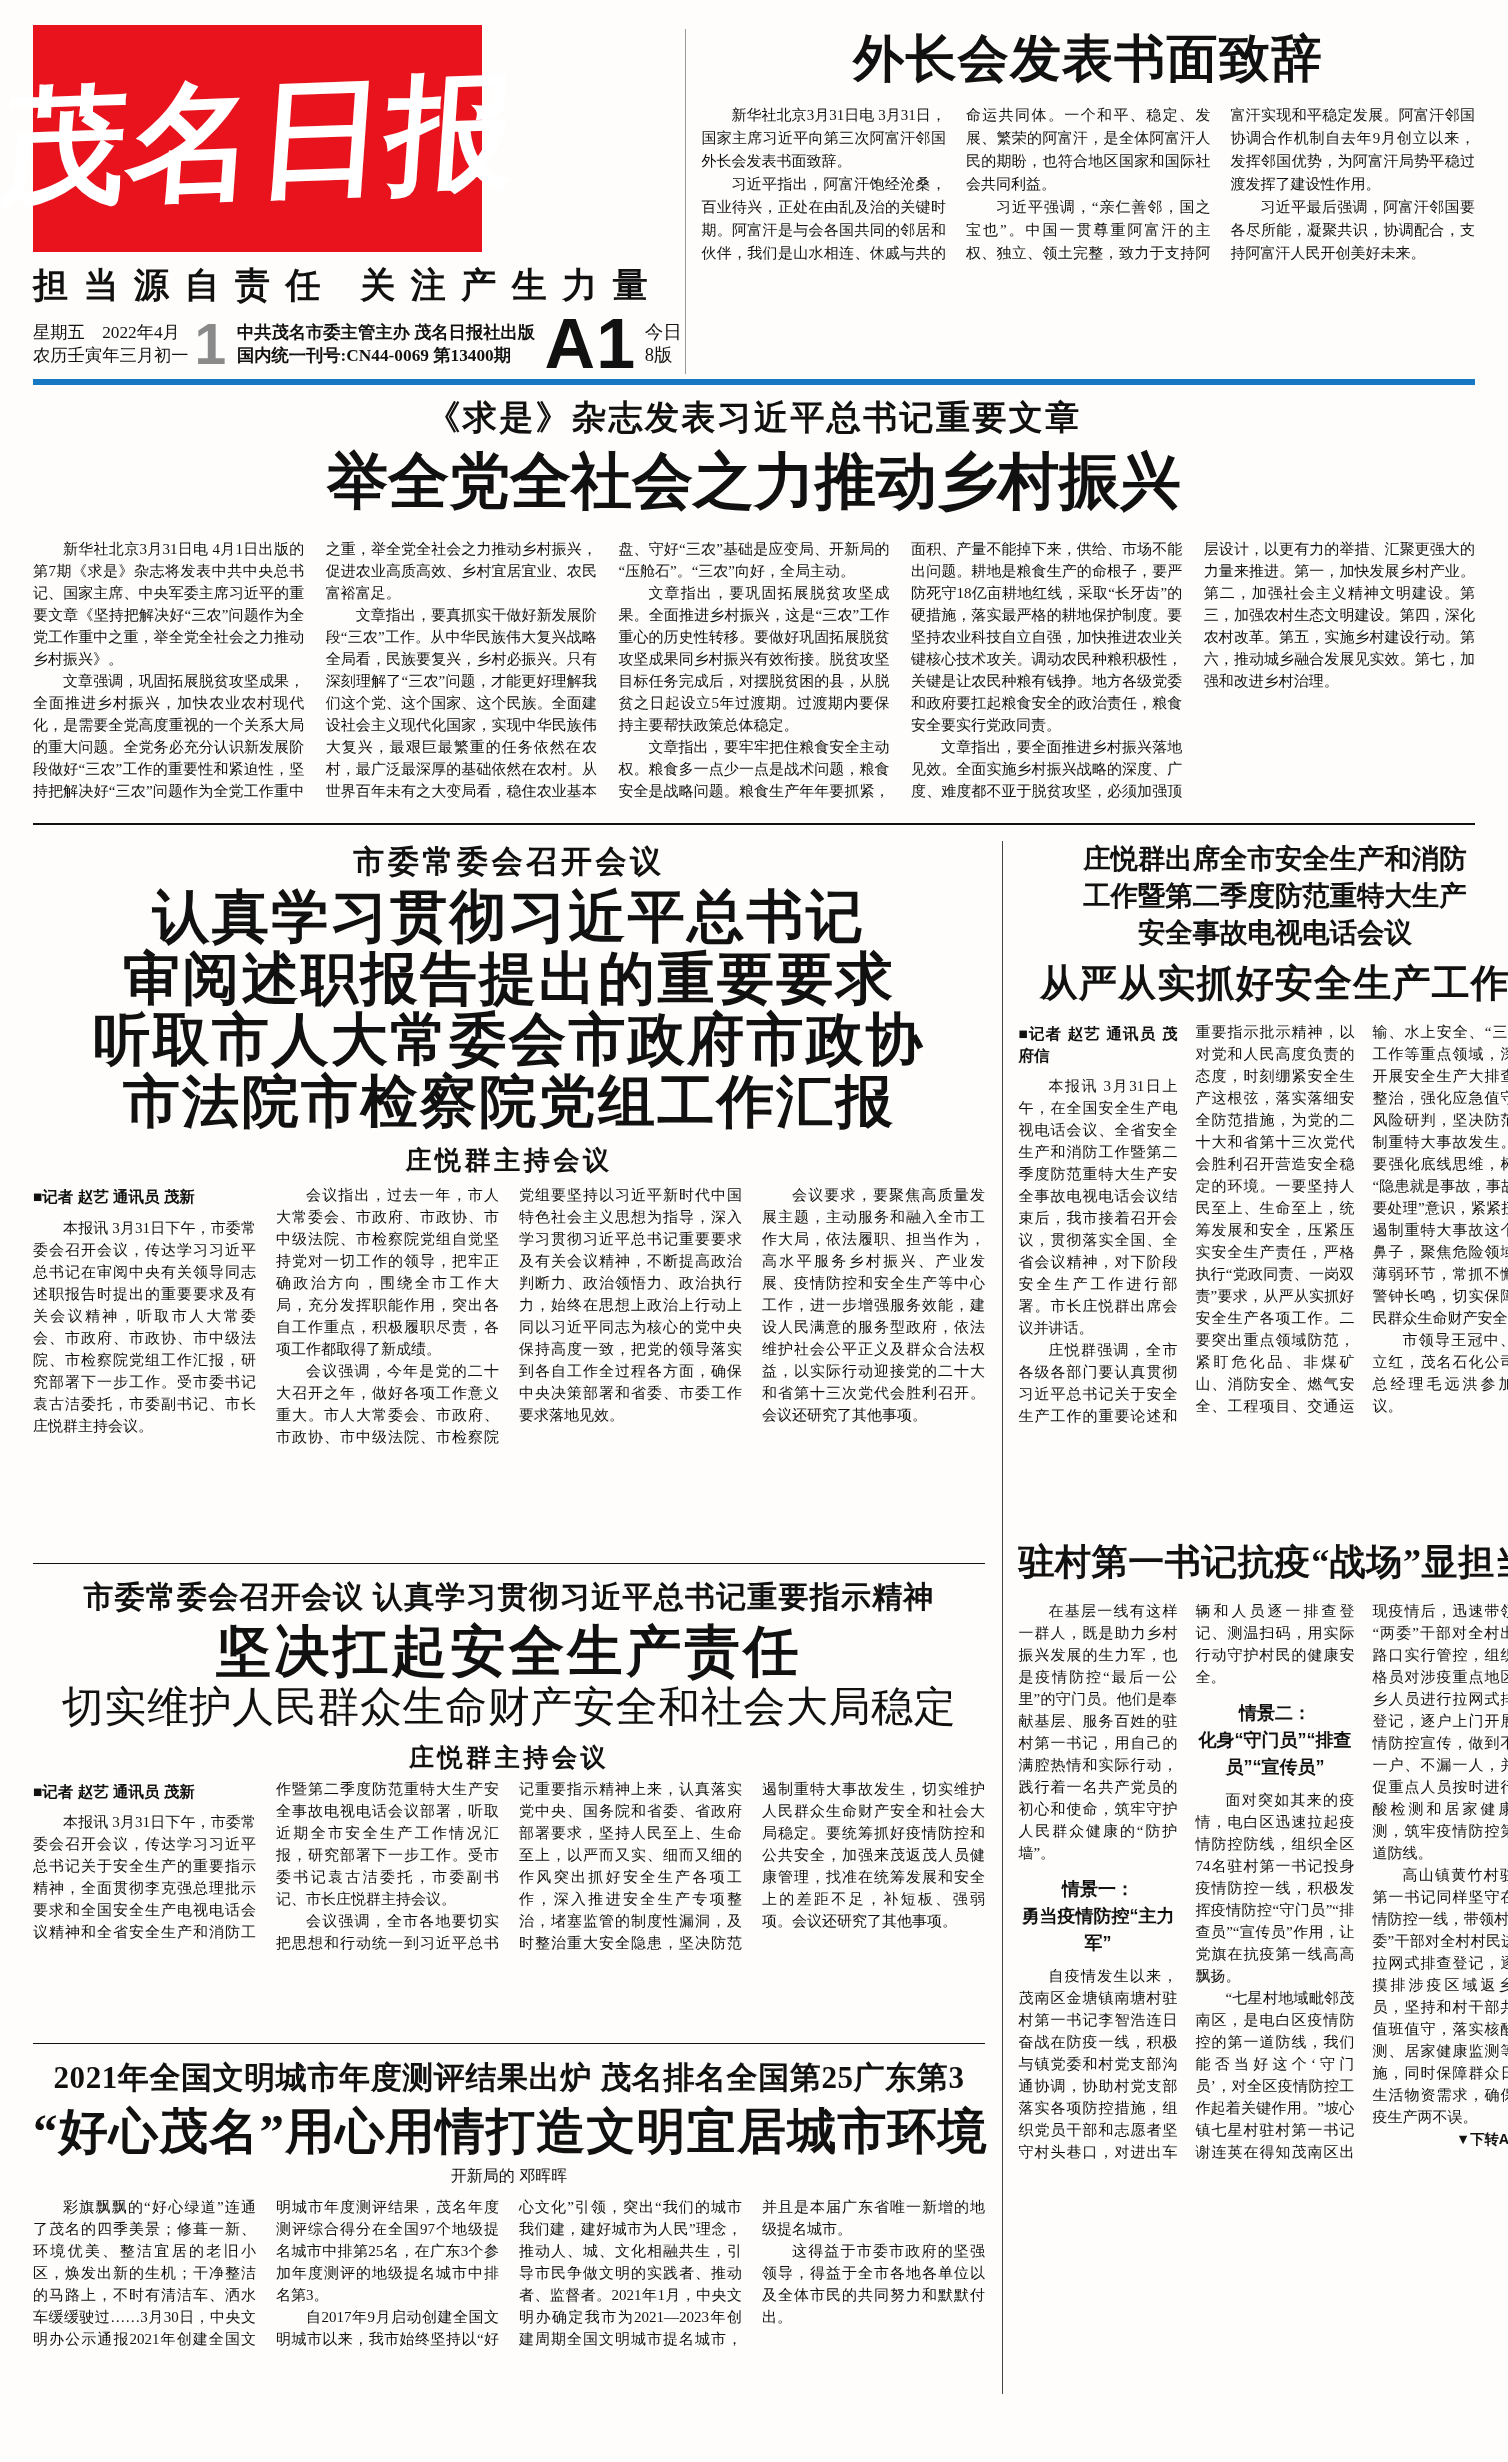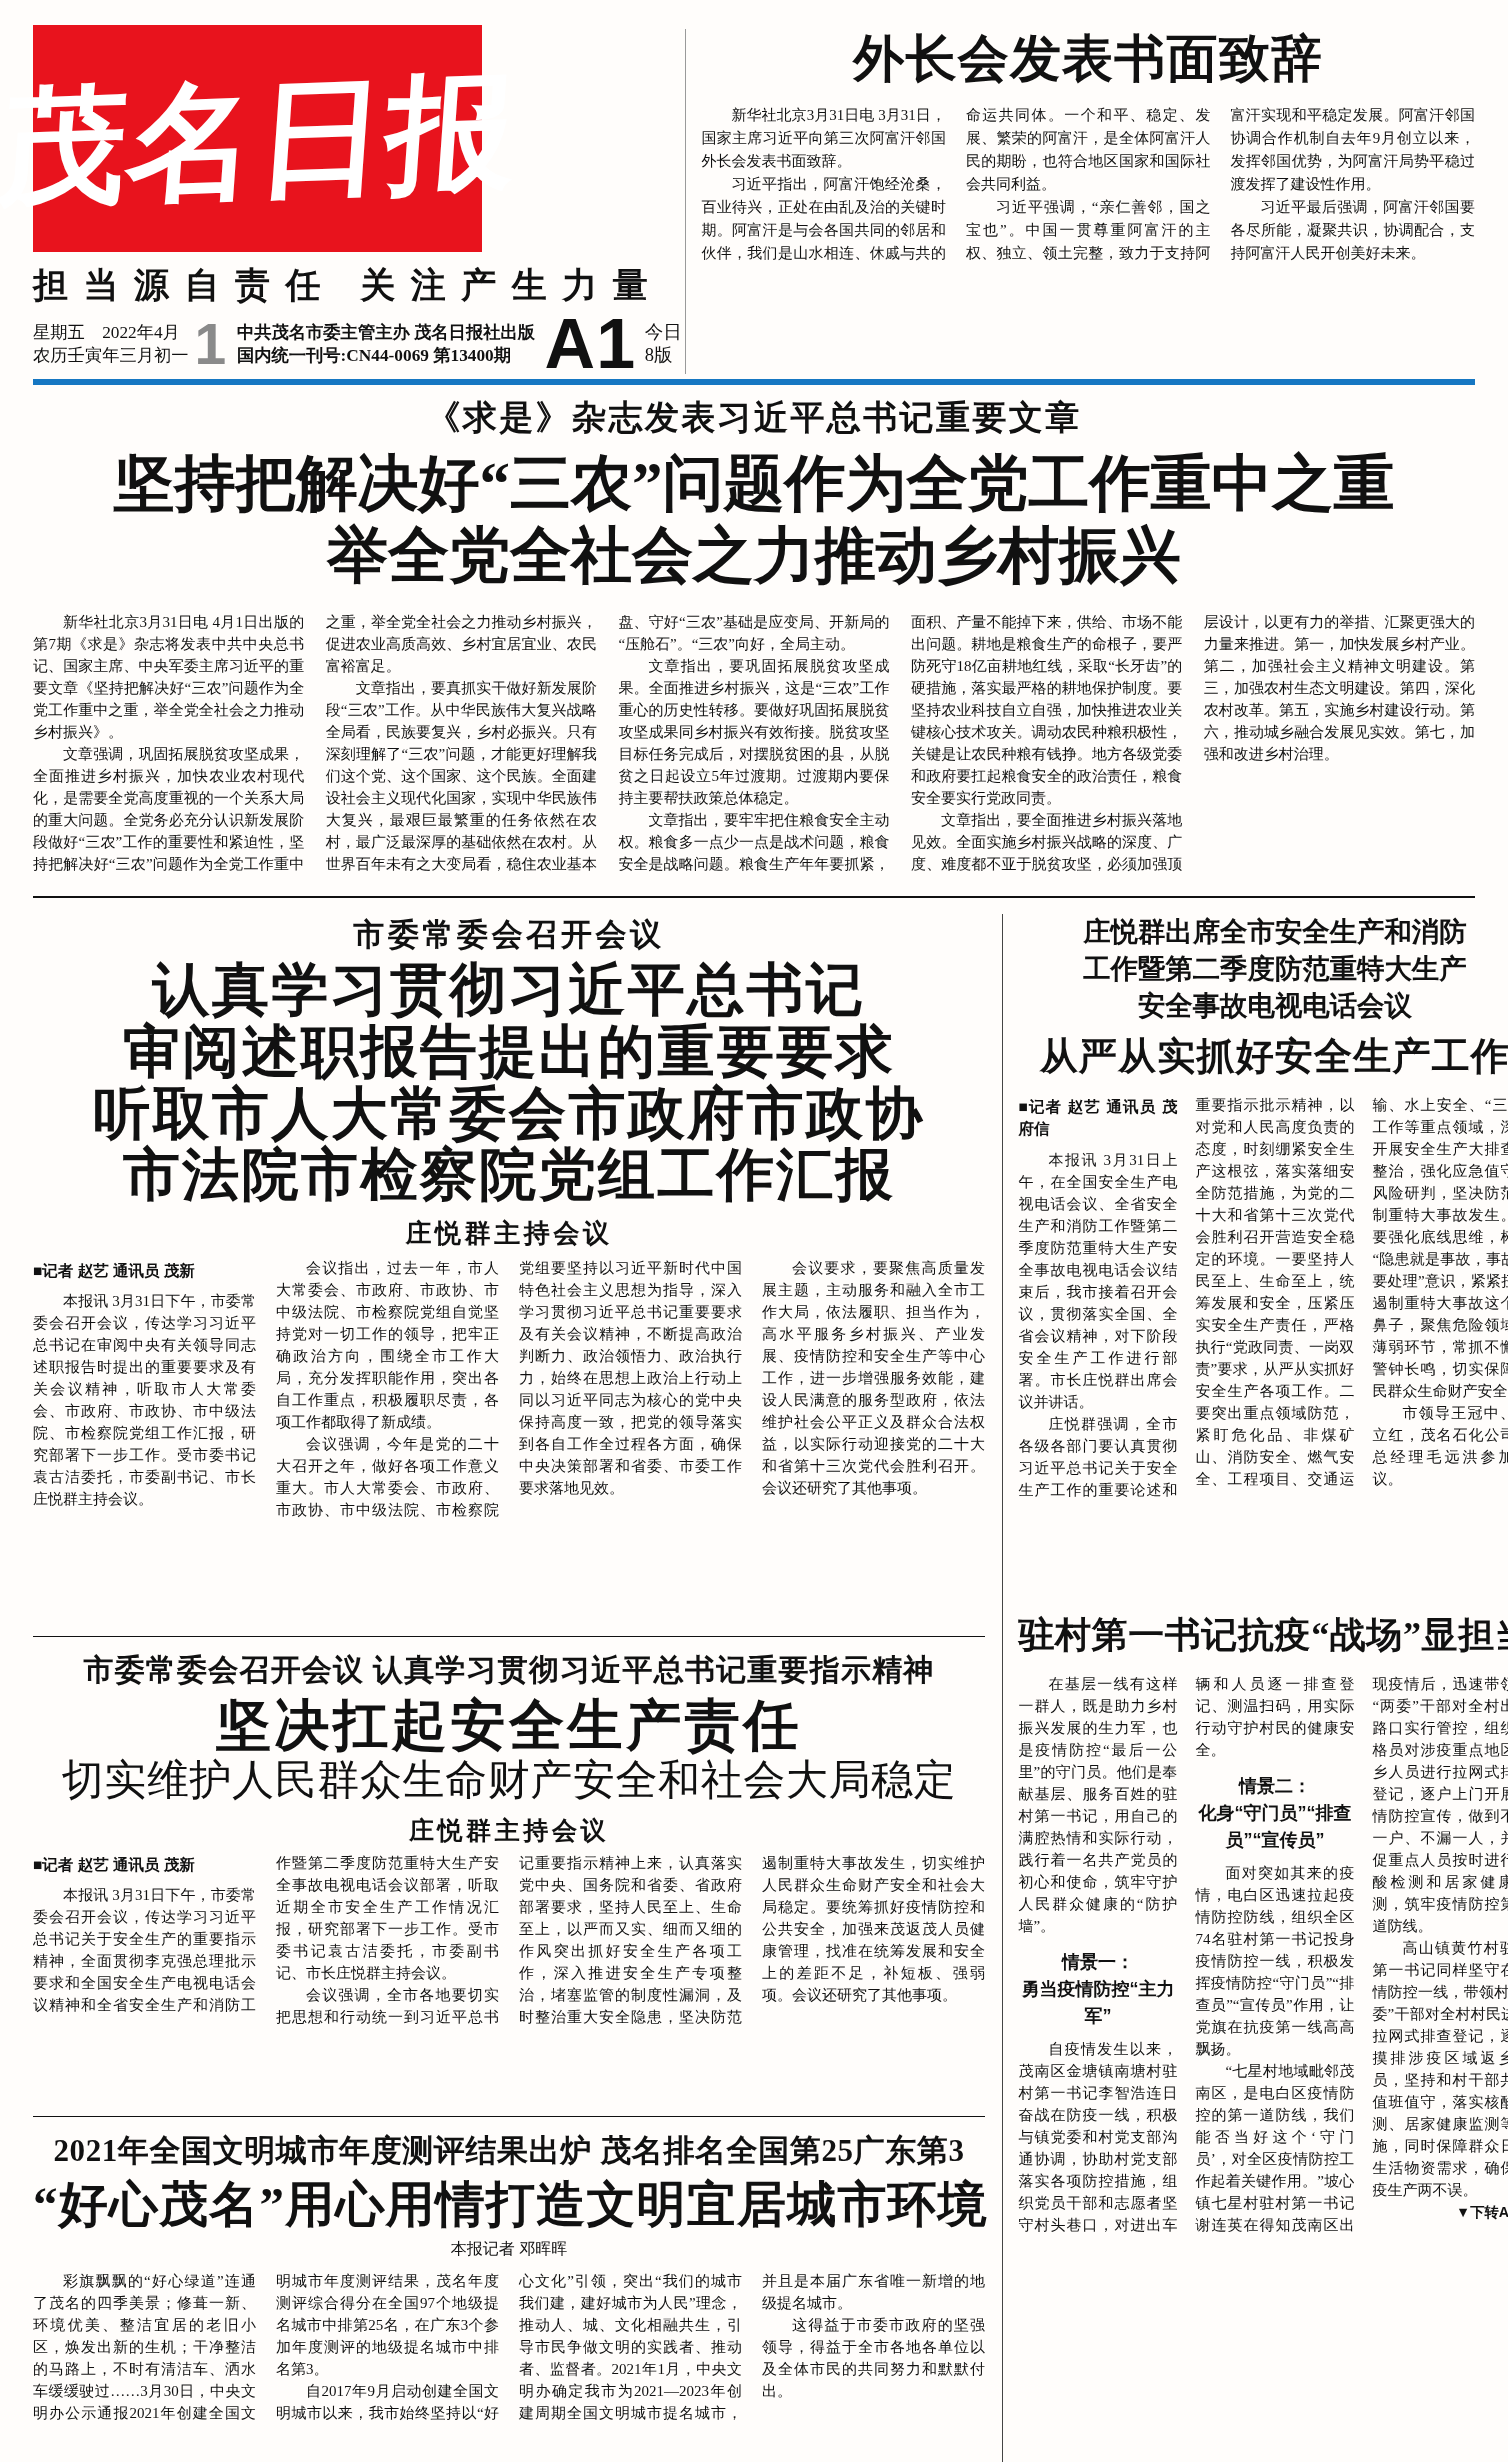--- a/index.html
+++ b/index.html
@@ -169,21 +169,20 @@
           <div class="seg seg-p">新华社北京3月31日电 3月31日，国家主席习近平向第三次阿富汗邻国外长会发表书面致辞。</div>
           <div class="seg seg-p">习近平指出，阿富汗饱经沧桑，百业待兴，正处在由乱及治的关键时期。阿富汗是与会各国共同的邻居和伙伴，我们是山水相连、休戚与共的命运共同体。一个和平、稳定、发展、繁荣的阿富汗，是全体阿富汗人民的期盼，也符合地区国家和国际社会共同利益。</div>
           <div class="seg seg-p">习近平强调，“亲仁善邻，国之宝也”。中国一贯尊重阿富汗的主权、独立、领土完整，致力于支持阿富汗实现和平稳定发展。阿富汗邻国协调合作机制自去年9月创立以来，发挥邻国优势，为阿富汗局势平稳过渡发挥了建设性作用。</div>
           <div class="seg seg-p">习近平最后强调，阿富汗邻国要各尽所能，凝聚共识，协调配合，支持阿富汗人民开创美好未来。</div>
         </div>
     </div>
   </div>
 
   <div class="qiushi">
     <div class="kicker">《求是》杂志发表习近平总书记重要文章</div>
-    <div class="qiushi-h1">坚持把解决好“三农”问题作为全党工作重中之重</div>
     <div class="qiushi-h2">举全党全社会之力推动乡村振兴</div>
     <div class="qiushi-body">
         <div class="seg seg-p">新华社北京3月31日电 4月1日出版的第7期《求是》杂志将发表中共中央总书记、国家主席、中央军委主席习近平的重要文章《坚持把解决好“三农”问题作为全党工作重中之重，举全党全社会之力推动乡村振兴》。</div>
         <div class="seg seg-p">文章强调，巩固拓展脱贫攻坚成果，全面推进乡村振兴，加快农业农村现代化，是需要全党高度重视的一个关系大局的重大问题。全党务必充分认识新发展阶段做好“三农”工作的重要性和紧迫性，坚持把解决好“三农”问题作为全党工作重中之重，举全党全社会之力推动乡村振兴，促进农业高质高效、乡村宜居宜业、农民富裕富足。</div>
         <div class="seg seg-p">文章指出，要真抓实干做好新发展阶段“三农”工作。从中华民族伟大复兴战略全局看，民族要复兴，乡村必振兴。只有深刻理解了“三农”问题，才能更好理解我们这个党、这个国家、这个民族。全面建设社会主义现代化国家，实现中华民族伟大复兴，最艰巨最繁重的任务依然在农村，最广泛最深厚的基础依然在农村。从世界百年未有之大变局看，稳住农业基本盘、守好“三农”基础是应变局、开新局的“压舱石”。“三农”向好，全局主动。</div>
         <div class="seg seg-p">文章指出，要巩固拓展脱贫攻坚成果。全面推进乡村振兴，这是“三农”工作重心的历史性转移。要做好巩固拓展脱贫攻坚成果同乡村振兴有效衔接。脱贫攻坚目标任务完成后，对摆脱贫困的县，从脱贫之日起设立5年过渡期。过渡期内要保持主要帮扶政策总体稳定。</div>
         <div class="seg seg-p">文章指出，要牢牢把住粮食安全主动权。粮食多一点少一点是战术问题，粮食安全是战略问题。粮食生产年年要抓紧，面积、产量不能掉下来，供给、市场不能出问题。耕地是粮食生产的命根子，要严防死守18亿亩耕地红线，采取“长牙齿”的硬措施，落实最严格的耕地保护制度。要坚持农业科技自立自强，加快推进农业关键核心技术攻关。调动农民种粮积极性，关键是让农民种粮有钱挣。地方各级党委和政府要扛起粮食安全的政治责任，粮食安全要实行党政同责。</div>
         <div class="seg seg-p">文章指出，要全面推进乡村振兴落地见效。全面实施乡村振兴战略的深度、广度、难度都不亚于脱贫攻坚，必须加强顶层设计，以更有力的举措、汇聚更强大的力量来推进。第一，加快发展乡村产业。第二，加强社会主义精神文明建设。第三，加强农村生态文明建设。第四，深化农村改革。第五，实施乡村建设行动。第六，推动城乡融合发展见实效。第七，加强和改进乡村治理。</div>
       </div>
   </div>
@@ -220,21 +219,21 @@
             <div class="seg seg-p">本报讯 3月31日下午，市委常委会召开会议，传达学习习近平总书记关于安全生产的重要指示精神，全面贯彻李克强总理批示要求和全国安全生产电视电话会议精神和全省安全生产和消防工作暨第二季度防范重特大生产安全事故电视电话会议部署，听取近期全市安全生产工作情况汇报，研究部署下一步工作。受市委书记袁古洁委托，市委副书记、市长庄悦群主持会议。</div>
             <div class="seg seg-p">会议强调，全市各地要切实把思想和行动统一到习近平总书记重要指示精神上来，认真落实党中央、国务院和省委、省政府部署要求，坚持人民至上、生命至上，以严而又实、细而又细的作风突出抓好安全生产各项工作，深入推进安全生产专项整治，堵塞监管的制度性漏洞，及时整治重大安全隐患，坚决防范遏制重特大事故发生，切实维护人民群众生命财产安全和社会大局稳定。要统筹抓好疫情防控和公共安全，加强来茂返茂人员健康管理，找准在统筹发展和安全上的差距不足，补短板、强弱项。会议还研究了其他事项。</div>
           </div>
       </div>
 
       <hr class="h-rule">
 
       <div class="artC">
         <div class="kicker">2021年全国文明城市年度测评结果出炉 茂名排名全国第25广东第3</div>
         <div class="artC-h">“好心茂名”用心用情打造文明宜居城市环境</div>
-        <div class="byline-center">本报记者 邓晖晖</div>
+        <div class="byline-center">开新局的 邓晖晖</div>
         <div class="artC-body">
             <div class="seg seg-p">彩旗飘飘的“好心绿道”连通了茂名的四季美景；修葺一新、环境优美、整洁宜居的老旧小区，焕发出新的生机；干净整洁的马路上，不时有清洁车、洒水车缓缓驶过……3月30日，中央文明办公示通报2021年创建全国文明城市年度测评结果，茂名年度测评综合得分在全国97个地级提名城市中排第25名，在广东3个参加年度测评的地级提名城市中排名第3。</div>
             <div class="seg seg-p">自2017年9月启动创建全国文明城市以来，我市始终坚持以“好心文化”引领，突出“我们的城市我们建，建好城市为人民”理念，推动人、城、文化相融共生，引导市民争做文明的实践者、推动者、监督者。2021年1月，中央文明办确定我市为2021—2023年创建周期全国文明城市提名城市，并且是本届广东省唯一新增的地级提名城市。</div>
             <div class="seg seg-p">这得益于市委市政府的坚强领导，得益于全市各地各单位以及全体市民的共同努力和默默付出。</div>
           </div>
       </div>
 
     </div>
 
     <div class="v-rule"></div>

